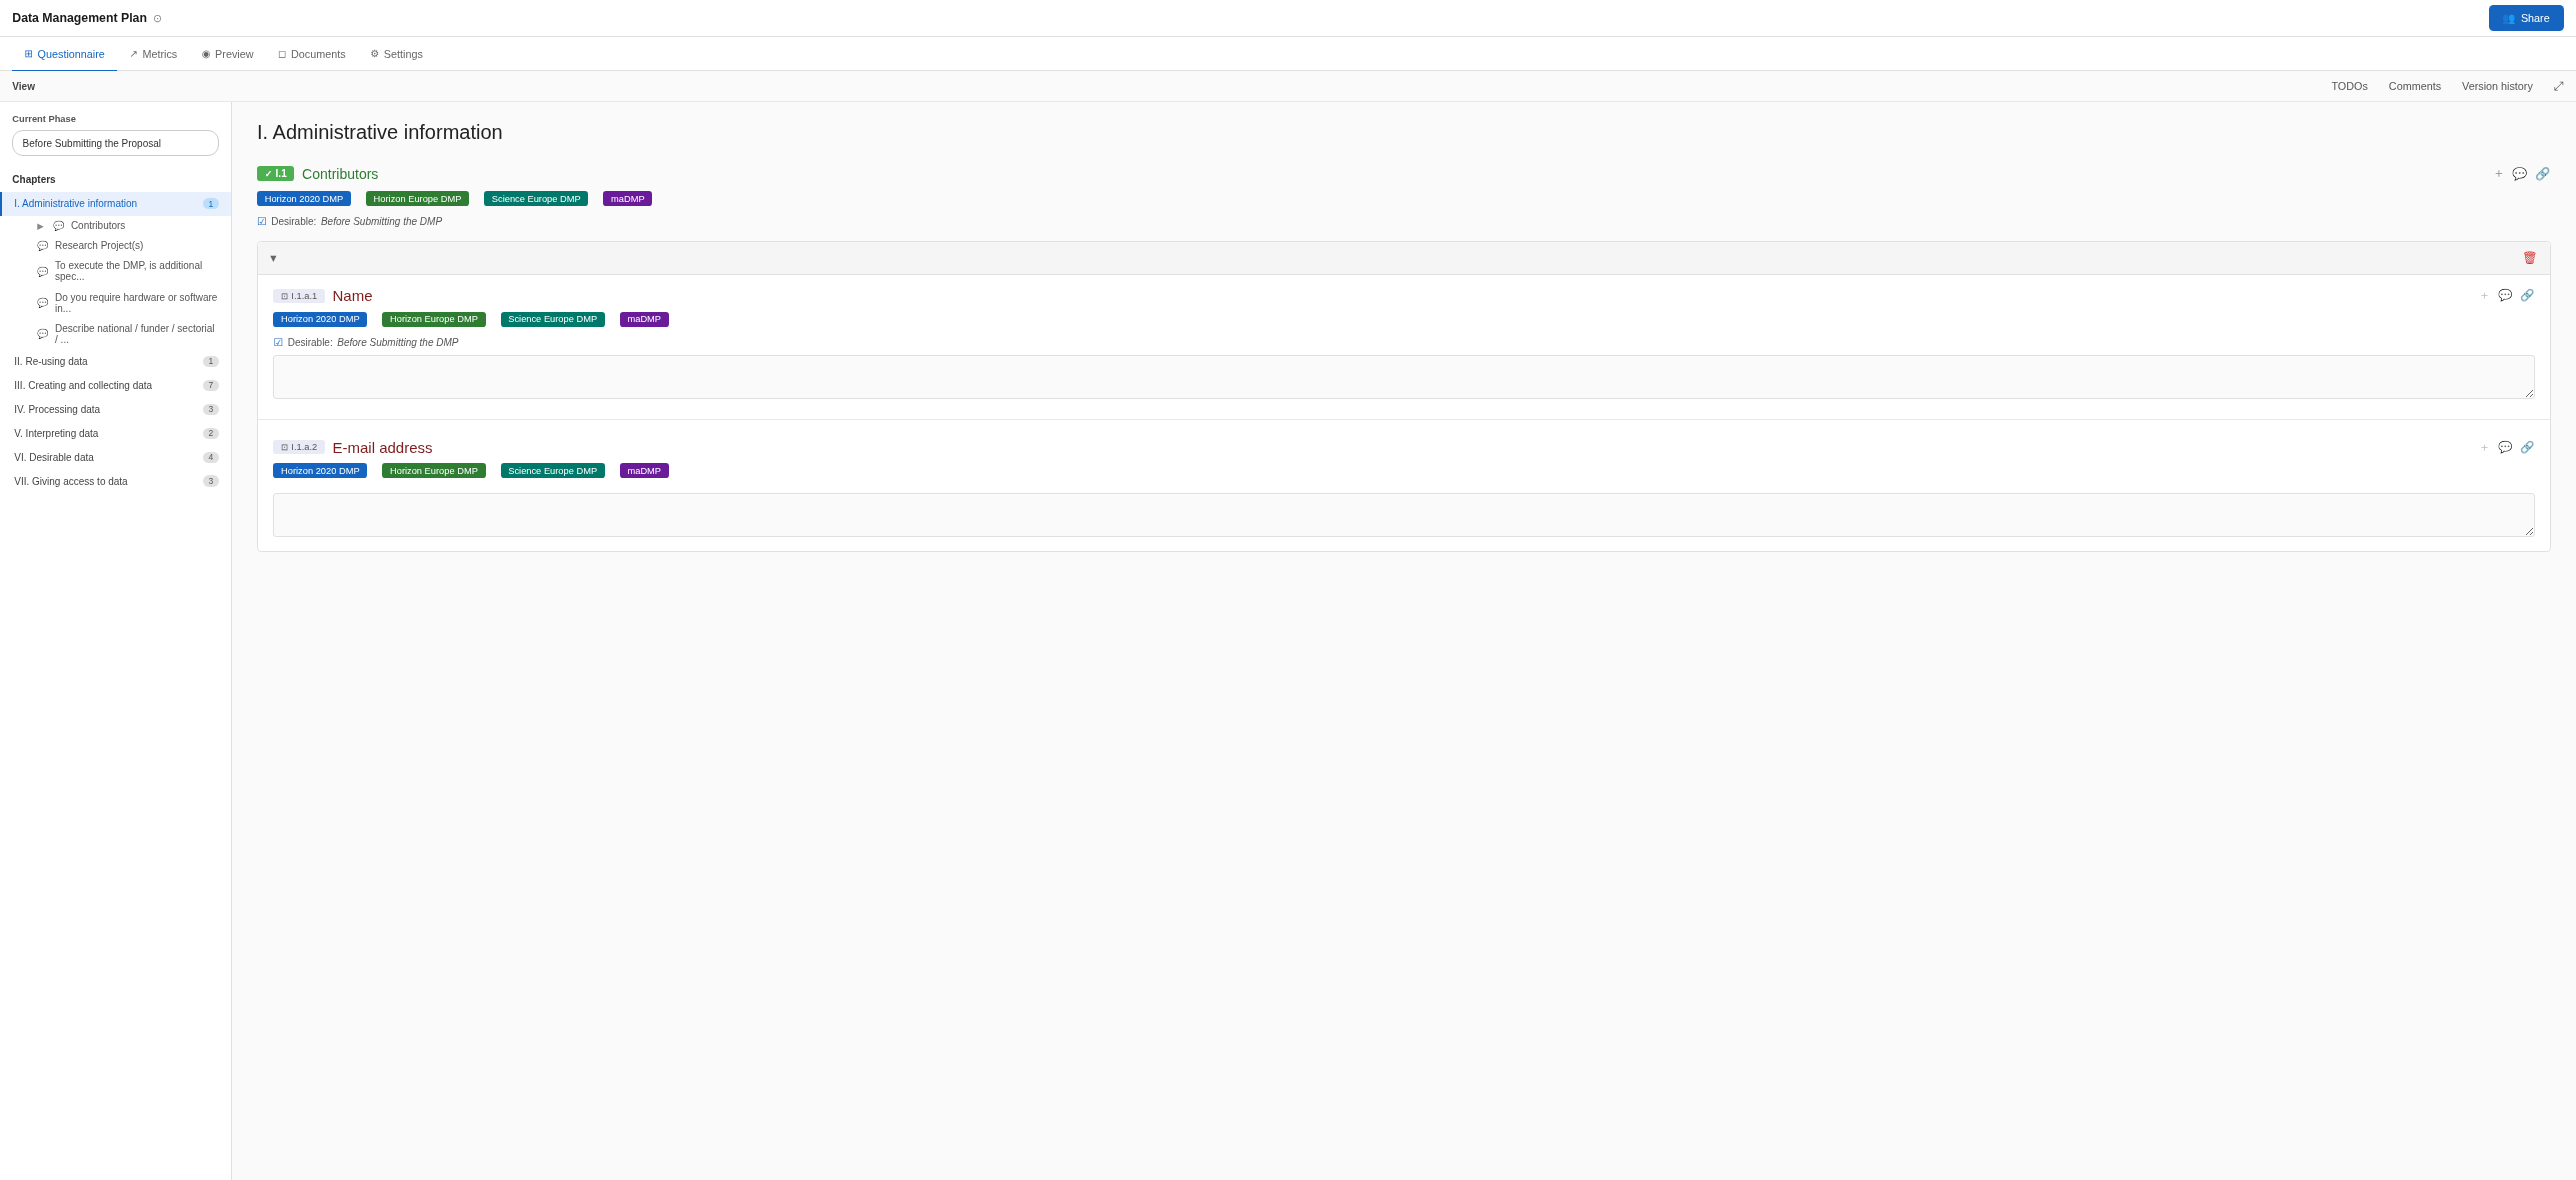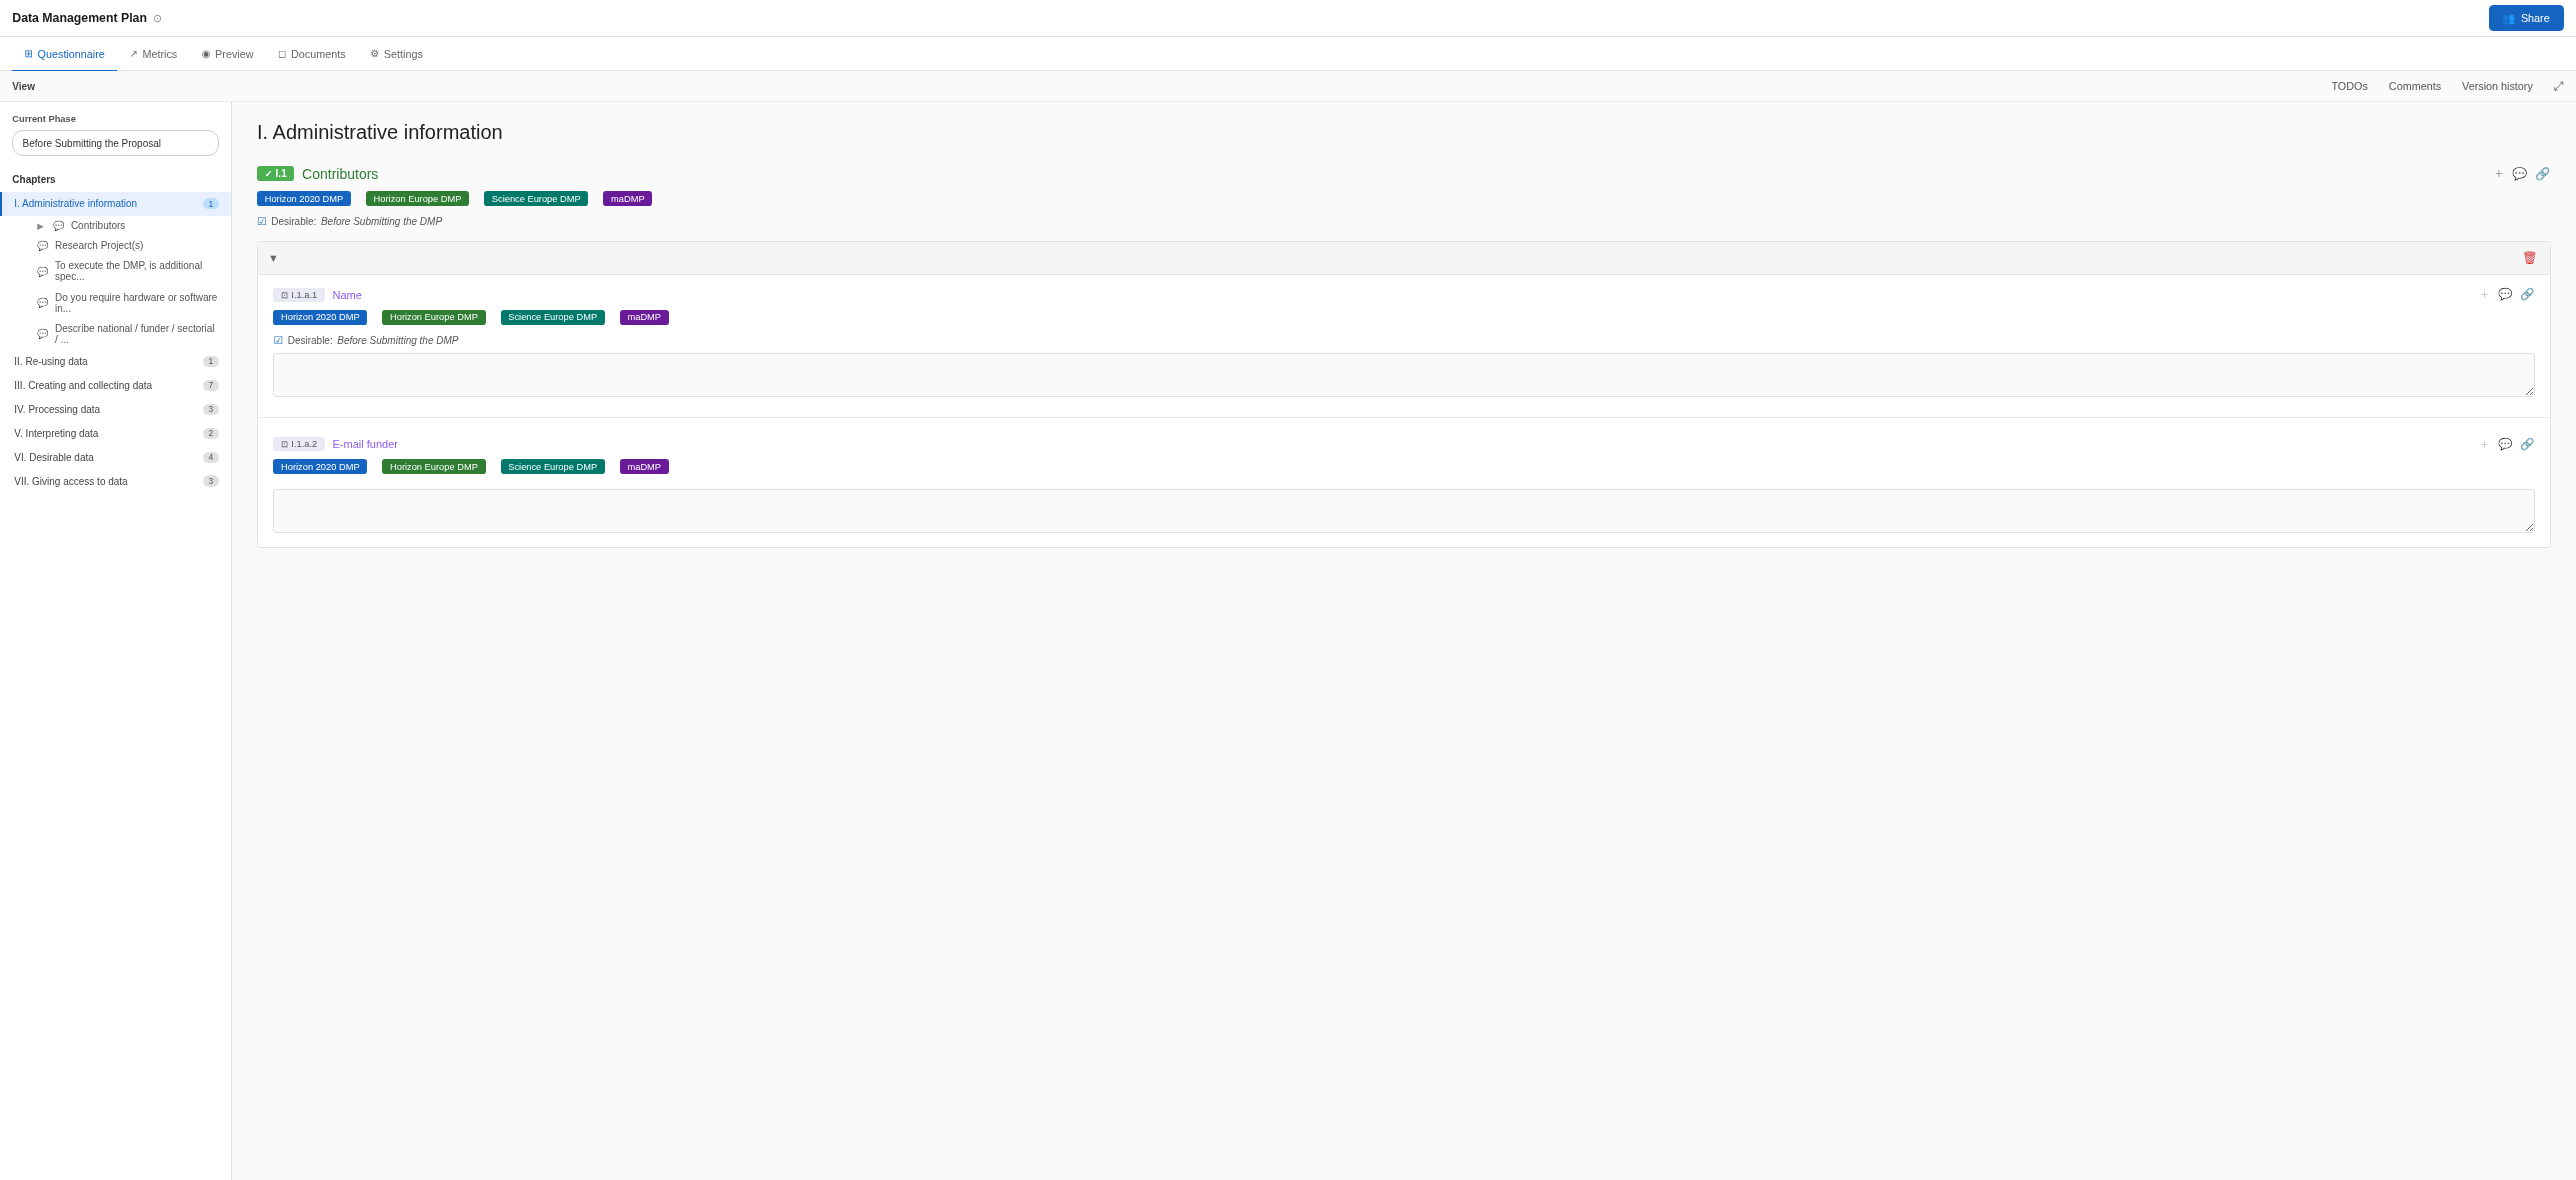--- a/index.html
+++ b/index.html
@@ -70,21 +70,21 @@
     .expand-card { border: 0.8px solid #e0e0e0; border-radius: 4.6px; margin: 12.3px 0 18.5px 0; background: #fff; }
     .expand-card-header { display: flex; align-items: center; justify-content: space-between; padding: 9.3px 12.3px; background: #f5f5f5; border-radius: 4.6px 4.6px 0 0; border-bottom: 0.8px solid #e0e0e0; }
     .expand-chevron { color: #666; cursor: pointer; font-size: 12.3px; }
     .delete-icon { color: #d32f2f; cursor: pointer; font-size: 12.3px; }
 
     
     .sub-question { padding: 12.3px 15.4px; }
     .sub-question-header { display: flex; align-items: center; gap: 7.7px; margin-bottom: 7.7px; }
     .sub-id-badge { background: #e8eaf6; color: #555; border-radius: 3.1px; padding: 2.3px 7.7px; font-size: 9.3px; display: flex; align-items: center; gap: 3.1px; }
     .sub-id-icon { font-size: 8.5px; }
-    .sub-question-title { font-size: 11px; color: #8b5cf6; font-weight: 400; }
+    .sub-question-title { font-size: 15px; color: #7f1d1d; font-weight: 400; }
     .sub-question-actions { margin-left: auto; display: flex; gap: 7.7px; color: #bbb; font-size: 11.6px; }
     .answer-input { width: 100%; border: 0.8px solid #e0e0e0; border-radius: 3.1px; padding: 7.7px 9.3px; font-size: 10.8px; min-height: 37px; resize: vertical; background: #fafafa; color: #333; margin-top: 6.2px; }
 
     .divider { border: none; border-top: 0.8px solid #e8e8e8; margin: 6.2px 0; }
   </style>
 </head>
 <body>
 
 <div class="top-bar">
   <div class="top-bar-left">
@@ -268,21 +268,21 @@
       </div>
 
       <hr class="divider">
 
       <div class="sub-question">
         <div class="sub-question-header">
           <div class="sub-id-badge">
             <span class="sub-id-icon">⊡</span>
             <span>I.1.a.2</span>
           </div>
-          <span class="sub-question-title">E-mail funder</span>
+          <span class="sub-question-title">E-mail address</span>
           <div class="sub-question-actions">
             <span>＋</span>
             <span>💬</span>
             <span>🔗</span>
           </div>
         </div>
 
         <div class="tags-row">
           <span class="tag tag-blue">Horizon 2020 DMP</span>
           <span class="tag tag-green">Horizon Europe DMP</span>

